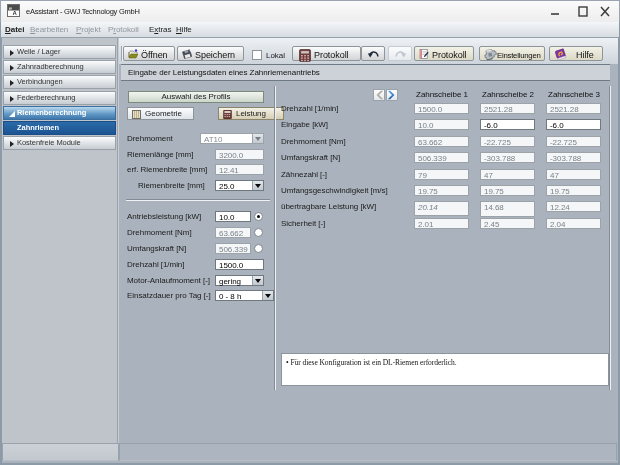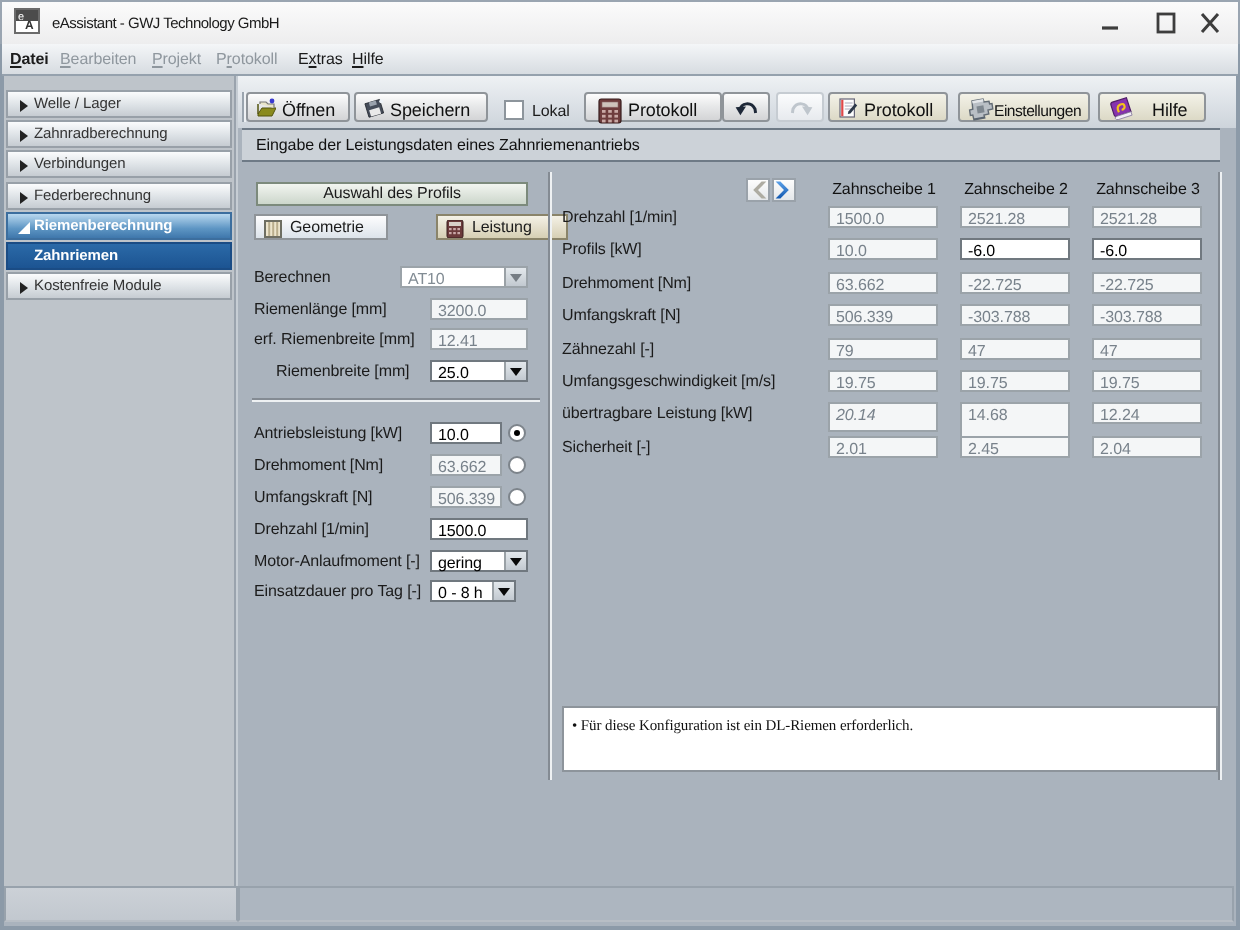--- a/index.html
+++ b/index.html
@@ -229,21 +229,21 @@
         <rect x="3.6" y="4" width="1.3" height="1.1"></rect>
         <rect x="5.7" y="4" width="1.3" height="1.1"></rect>
         <rect x="1.5" y="6" width="1.3" height="1.1"></rect>
         <rect x="3.6" y="6" width="1.3" height="1.1"></rect>
         <rect x="5.7" y="6" width="1.3" height="1.1"></rect>
       </g>
     </svg>
     <span class="tx">Leistung</span>
   </div>
 
-<div class="abs flabel" style="left:127px;top:134px;">Berechnen</div>
+<div class="abs flabel" style="left:127px;top:134px;">Drehmoment</div>
 <div class="abs combo dis" style="left:200px;top:133px;width:64px;height:11px;">AT10<span class="ar"></span></div>
 <div class="abs flabel" style="left:127px;top:150px;">Riemenlänge [mm]</div>
 <div class="abs tf dis" style="left:215px;top:149px;width:49px;height:11px;">3200.0</div>
 <div class="abs flabel" style="left:127px;top:165px;">erf. Riemenbreite [mm]</div>
 <div class="abs tf dis" style="left:215px;top:164px;width:49px;height:11px;">12.41</div>
 <div class="abs flabel" style="left:127px;top:181px;padding-left:11px;">Riemenbreite [mm]</div>
 <div class="abs combo" style="left:215px;top:180px;width:49px;height:11px;">25.0<span class="ar"></span></div>
 
 <div class="abs etchh" style="left:126px;top:199px;width:144px;"></div>
 
@@ -254,21 +254,21 @@
 <div class="abs tf dis" style="left:215px;top:227px;width:36px;height:11px;">63.662</div>
 <div class="abs radio" style="left:254px;top:228px;"></div>
 <div class="abs flabel" style="left:127px;top:244px;">Umfangskraft [N]</div>
 <div class="abs tf dis" style="left:215px;top:243px;width:36px;height:11px;">506.339</div>
 <div class="abs radio" style="left:254px;top:244px;"></div>
 <div class="abs flabel" style="left:127px;top:260px;">Drehzahl [1/min]</div>
 <div class="abs tf" style="left:215px;top:259px;width:49px;height:11px;">1500.0</div>
 <div class="abs flabel" style="left:127px;top:276px;">Motor-Anlaufmoment [-]</div>
 <div class="abs combo" style="left:215px;top:275px;width:49px;height:11px;">gering<span class="ar"></span></div>
 <div class="abs flabel" style="left:127px;top:291px;">Einsatzdauer pro Tag [-]</div>
-<div class="abs combo" style="left:215px;top:290px;width:43px;height:11px;">0 - 8 h<span class="ar"></span></div>
+<div class="abs combo" style="left:215px;top:290px;width:59px;height:11px;">0 - 8 h<span class="ar"></span></div>
 
 <div class="abs etchv" style="left:274px;top:86px;height:304px;"></div>
 <div class="abs etchv" style="left:609px;top:86px;height:304px;"></div>
 
 <div class="abs" style="left:373px;top:89px;width:12px;height:12px;background:linear-gradient(#fdfdfd,#e4e7ea);border:1px solid #9aa2aa;">
     <svg width="10" height="10" style="position:absolute;left:0;top:0;">
       <path d="M6.8 0.8 L2.6 5 L6.8 9.2 L9.2 9.2 L5 5 L9.2 0.8 Z" fill="#aeaca2"></path>
     </svg>
   </div>
 <div class="abs" style="left:386px;top:89px;width:12px;height:12px;background:linear-gradient(#fdfdfd,#e4e7ea);border:1px solid #9aa2aa;">
@@ -284,21 +284,21 @@
   </div>
 
 <div class="abs chead" style="left:414px;top:90px;width:56px;text-align:center;white-space:nowrap;">Zahnscheibe 1</div>
 <div class="abs chead" style="left:480px;top:90px;width:56px;text-align:center;white-space:nowrap;">Zahnscheibe 2</div>
 <div class="abs chead" style="left:546px;top:90px;width:56px;text-align:center;white-space:nowrap;">Zahnscheibe 3</div>
 
 <div class="abs rlabel" style="left:281px;top:104.0px;">Drehzahl [1/min]</div>
 <div class="abs tf dis" style="left:414px;top:103.0px;width:55px;height:11px;">1500.0</div>
 <div class="abs tf dis" style="left:480px;top:103.0px;width:55px;height:11px;">2521.28</div>
 <div class="abs tf dis" style="left:546px;top:103.0px;width:55px;height:11px;">2521.28</div>
-<div class="abs rlabel" style="left:281px;top:120.4px;">Profils [kW]</div>
+<div class="abs rlabel" style="left:281px;top:120.4px;">Eingabe [kW]</div>
 <div class="abs tf dis" style="left:414px;top:119.4px;width:55px;height:11px;">10.0</div>
 <div class="abs tf" style="left:480px;top:119.4px;width:55px;height:11px;">-6.0</div>
 <div class="abs tf" style="left:546px;top:119.4px;width:55px;height:11px;">-6.0</div>
 <div class="abs rlabel" style="left:281px;top:136.8px;">Drehmoment [Nm]</div>
 <div class="abs tf dis" style="left:414px;top:135.8px;width:55px;height:11px;">63.662</div>
 <div class="abs tf dis" style="left:480px;top:135.8px;width:55px;height:11px;">-22.725</div>
 <div class="abs tf dis" style="left:546px;top:135.8px;width:55px;height:11px;">-22.725</div>
 <div class="abs rlabel" style="left:281px;top:153.2px;">Umfangskraft [N]</div>
 <div class="abs tf dis" style="left:414px;top:152.2px;width:55px;height:11px;">506.339</div>
 <div class="abs tf dis" style="left:480px;top:152.2px;width:55px;height:11px;">-303.788</div>
@@ -306,21 +306,21 @@
 <div class="abs rlabel" style="left:281px;top:169.6px;">Zähnezahl [-]</div>
 <div class="abs tf dis" style="left:414px;top:168.6px;width:55px;height:11px;">79</div>
 <div class="abs tf dis" style="left:480px;top:168.6px;width:55px;height:11px;">47</div>
 <div class="abs tf dis" style="left:546px;top:168.6px;width:55px;height:11px;">47</div>
 <div class="abs rlabel" style="left:281px;top:186.0px;">Umfangsgeschwindigkeit [m/s]</div>
 <div class="abs tf dis" style="left:414px;top:185.0px;width:55px;height:11px;">19.75</div>
 <div class="abs tf dis" style="left:480px;top:185.0px;width:55px;height:11px;">19.75</div>
 <div class="abs tf dis" style="left:546px;top:185.0px;width:55px;height:11px;">19.75</div>
 <div class="abs rlabel" style="left:281px;top:202.4px;">übertragbare Leistung [kW]</div>
 <div class="abs tf dis" style="left:414px;top:201.4px;width:55px;height:15px;font-style:italic;">20.14</div>
-<div class="abs tf dis" style="left:480px;top:201.4px;width:55px;height:26px;">14.68</div>
+<div class="abs tf dis" style="left:480px;top:201.4px;width:55px;height:16px;">14.68</div>
 <div class="abs tf dis" style="left:546px;top:201.4px;width:55px;height:11px;">12.24</div>
 <div class="abs rlabel" style="left:281px;top:218.8px;">Sicherheit [-]</div>
 <div class="abs tf dis" style="left:414px;top:217.8px;width:55px;height:11px;">2.01</div>
 <div class="abs tf dis" style="left:480px;top:217.8px;width:55px;height:11px;">2.45</div>
 <div class="abs tf dis" style="left:546px;top:217.8px;width:55px;height:11px;">2.04</div>
 
 <div class="abs" id="msgbox">• Für diese Konfiguration ist ein DL-Riemen erforderlich.</div>
 
 <div class="abs" id="statusl"></div>
 <div class="abs" id="statusr"></div>

